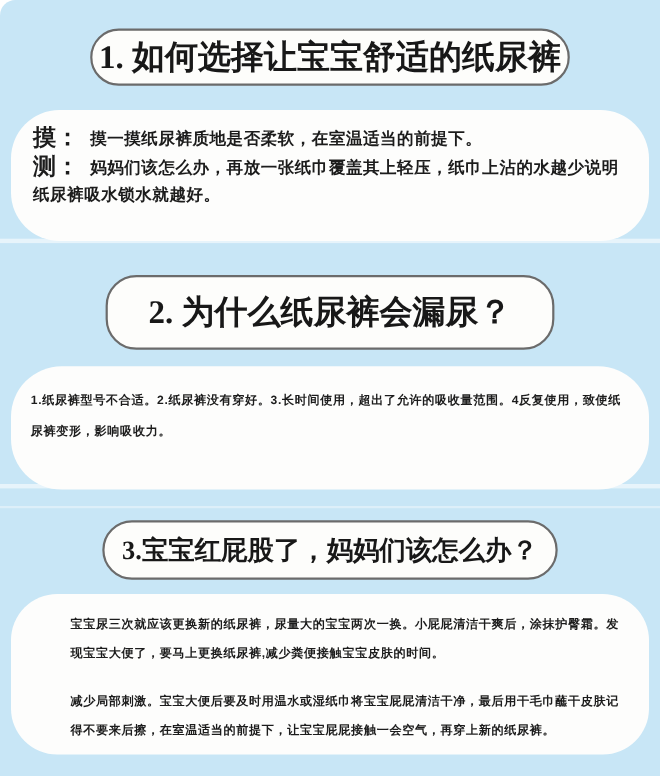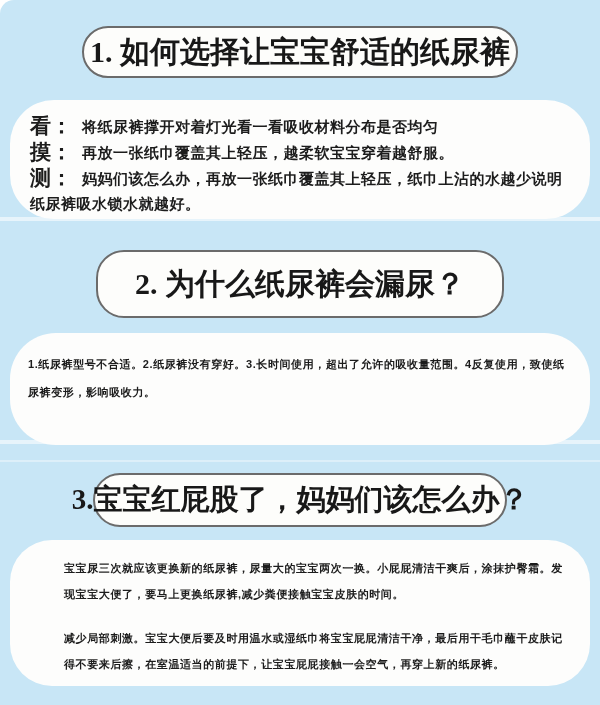--- a/index.html
+++ b/index.html
@@ -23,21 +23,21 @@
     border:2px solid #6b6b6b;
     border-radius:28px;
     display:flex;align-items:center;justify-content:center;
     font-family:"Liberation Serif","DejaVu Serif",serif;
     font-size:30px;font-weight:700;color:#181818;
     white-space:nowrap;
     box-sizing:border-box;
   }
   .title-1{top:26px;width:436px;height:52px;}
   .title-2{top:250px;width:408px;height:68px;}
-  .title-3{top:473px;width:414px;height:54px;font-size:29px;}
+  .title-3{top:473px;width:414px;height:54px;font-size:24px;}
 
   .content-box{
     position:absolute;left:10px;width:580px;
     background:#fdfdfc;
     box-sizing:border-box;
   }
   .box-1{top:100px;height:119px;border-radius:44px;padding:13px 22px 0 20px;}
   .box-2{top:333px;height:112px;border-radius:46px;padding:17px 20px 0 18px;}
   .box-3{top:540px;height:146px;border-radius:42px;padding:15px 20px 0 20px;}
 
@@ -59,24 +59,21 @@
 <div class="panel">
 
   <div class="seam seam-1"></div>
   <div class="seam seam-2"></div>
   <div class="seam seam-3"></div>
 
   <div class="title-pill title-1">1. 如何选择让宝宝舒适的纸尿裤</div>
 
   <div class="content-box box-1">
     <div class="k-row">
-      <span class="k-label">看：</span><span>将纸尿裤撑开对着灯光看一看吸收材料分布是否均匀</span>
-    </div>
-    <div class="k-row">
-      <span class="k-label">摸：</span><span>再放一张纸巾覆盖其上轻压，越柔软宝宝穿着越舒服。</span>
+      <span class="k-label">摸：</span><span>摸一摸纸尿裤质地是否柔软，在室温适当的前提下。</span>
     </div>
     <div class="k-row">
       <span class="k-label">测：</span><span>妈妈们该怎么办，再放一张纸巾覆盖其上轻压，纸巾上沾的水越少说明纸尿裤吸水锁水就越好。</span>
     </div>
   </div>
 
   <div class="title-pill title-2">2. 为什么纸尿裤会漏尿？</div>
 
   <div class="content-box box-2">
     <p class="body-text">1.纸尿裤型号不合适。2.纸尿裤没有穿好。3.长时间使用，超出了允许的吸收量范围。4反复使用，致使纸尿裤变形，影响吸收力。</p>

